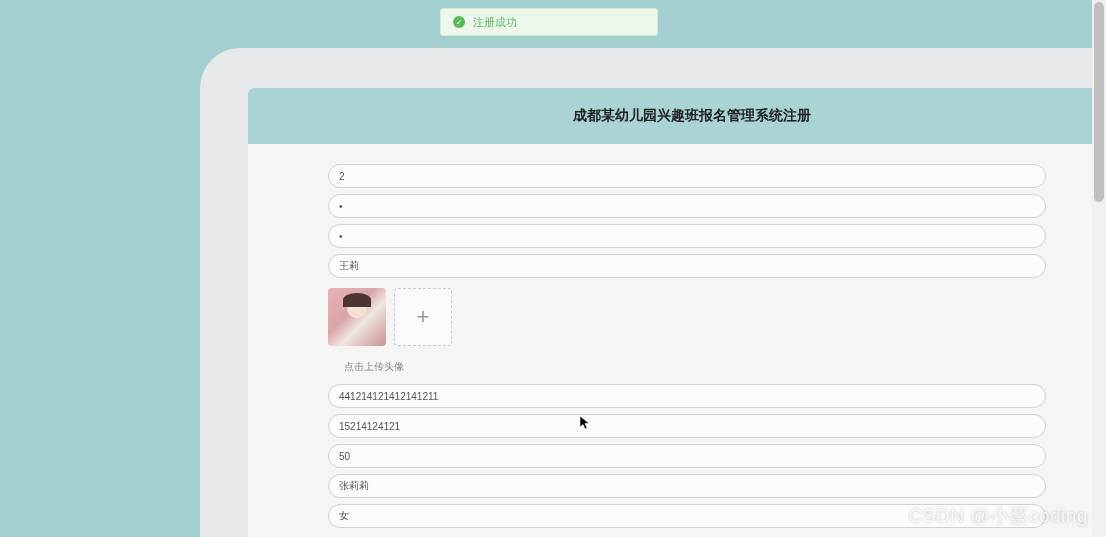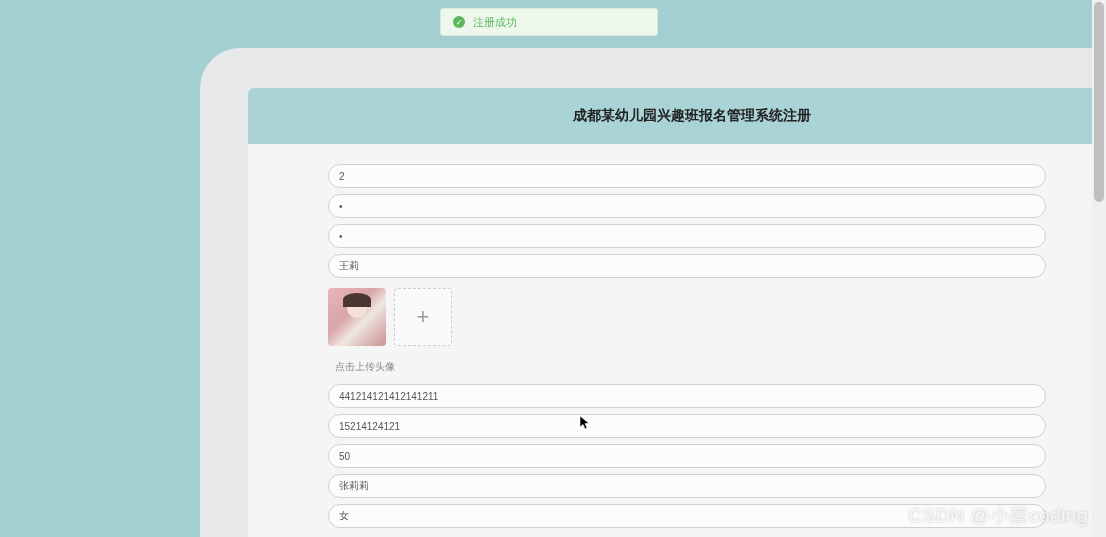--- a/index.html
+++ b/index.html
@@ -138,21 +138,21 @@
       align-items: center;
       justify-content: center;
       color: #999;
       font-size: 22px;
       cursor: pointer;
       font-weight: 300;
     }
     .upload-label {
       font-size: 10px;
       color: #888;
-      margin: 14px 0 10px 7px;
+      margin: 14px 0 10px 16px;
     }
     .scrollbar-track {
       position: absolute;
       right: 0;
       top: 0;
       width: 14px;
       height: 537px;
       background: #f0f0f0;
     }
     .scrollbar-thumb {

